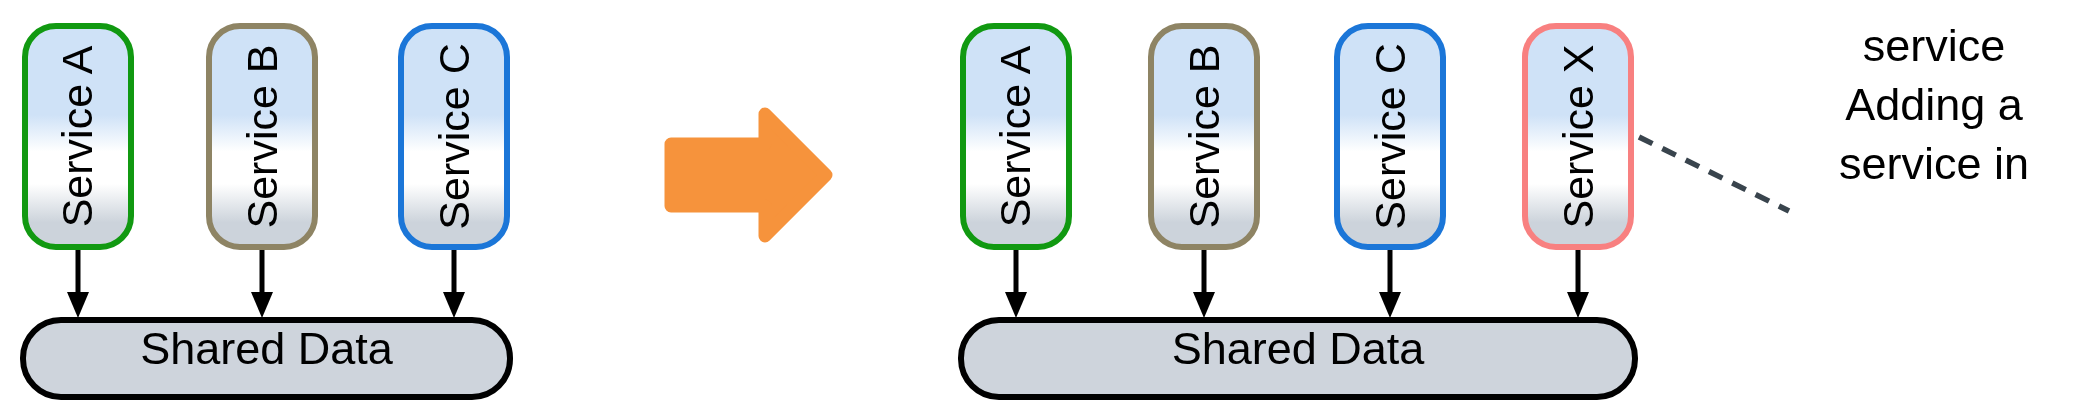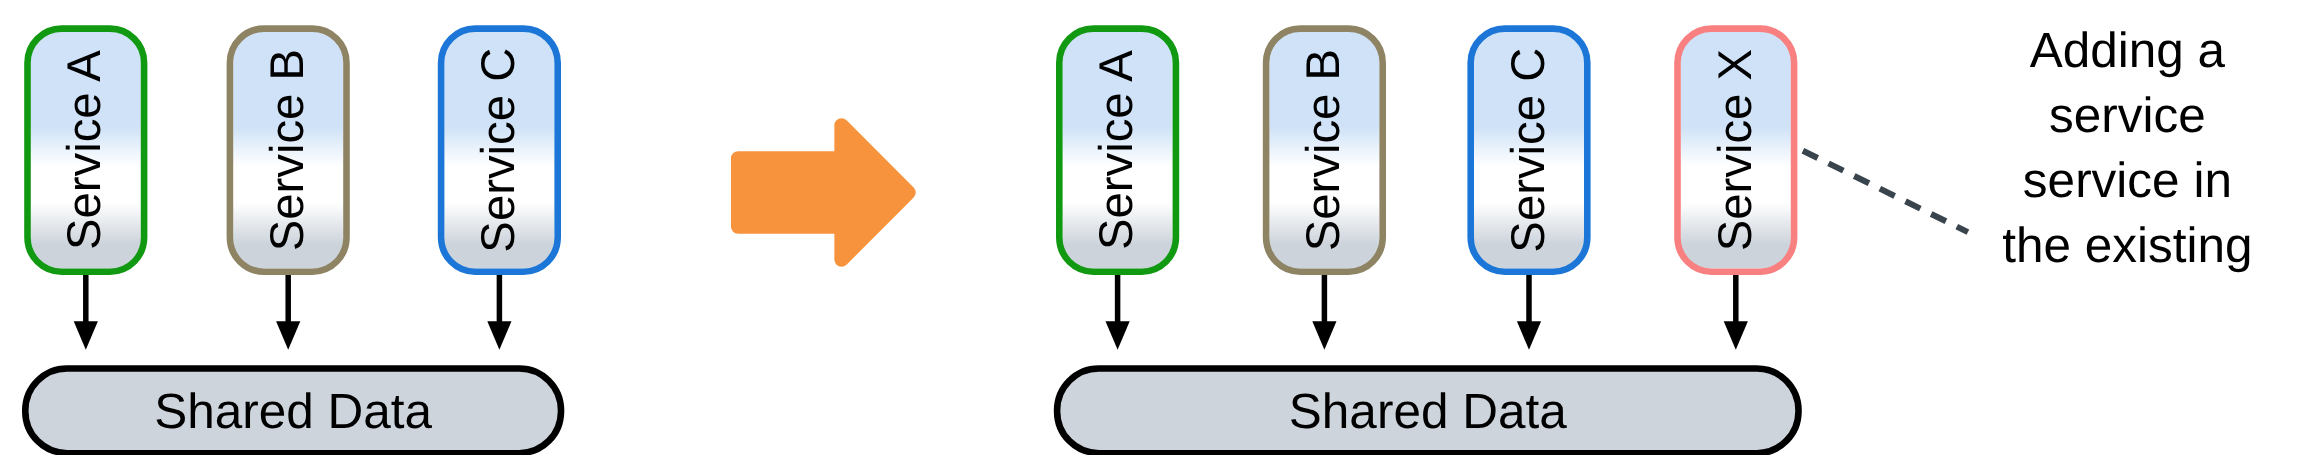--- a/index.html
+++ b/index.html
@@ -45,27 +45,26 @@
   .box-b-left  { left: 206px; }
   .box-c-left  { left: 398px; }
   .box-a-right { left: 960px; }
   .box-b-right { left: 1148px; }
   .box-c-right { left: 1334px; }
   .box-x-right { left: 1522px; }
 
   
   .shared-data {
     position: absolute;
-    top: 332px;
+    top: 317px;
     height: 71px;       
     border: 6px solid var(--shared-border);
     border-radius: 41px;
     background: var(--shared-fill);
     display: flex;
-    align-items: center;
     justify-content: center;
     font-size: 45px;
     color: #000000;
   }
   .shared-left  { left: 20px;  width: 481px; }
   .shared-right { left: 958px; width: 668px; }
 
   
   .overlay {
     position: absolute;
@@ -162,19 +161,18 @@
   </div>
   <div class="service-box box-x-right" style="border-color: rgb(248, 128, 128);">
     <span class="service-label">Service X</span>
   </div>
 
   <div class="shared-data shared-right">
     <span>Shared Data</span>
   </div>
 
   <div class="annotation">
+    <div>service</div>
     <div>Adding a</div>
-    <div>service</div>
     <div>service in</div>
-    <div>the existing</div>
   </div>
 
 </div>
 
 </body></html>

